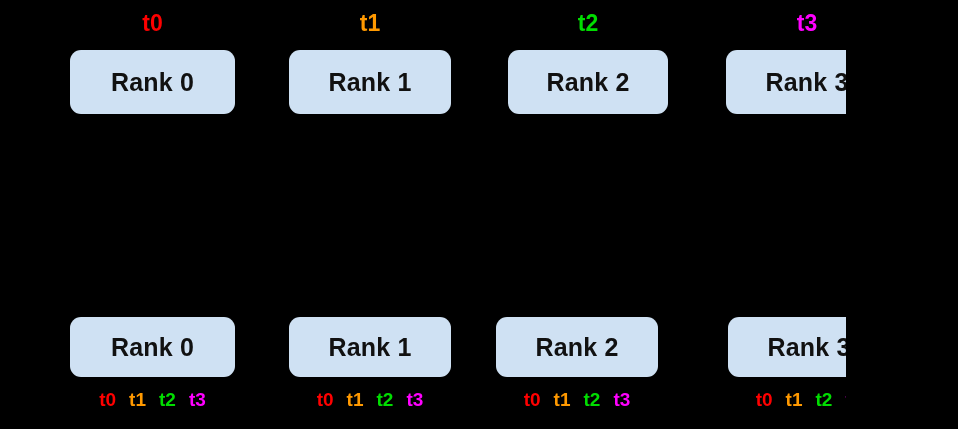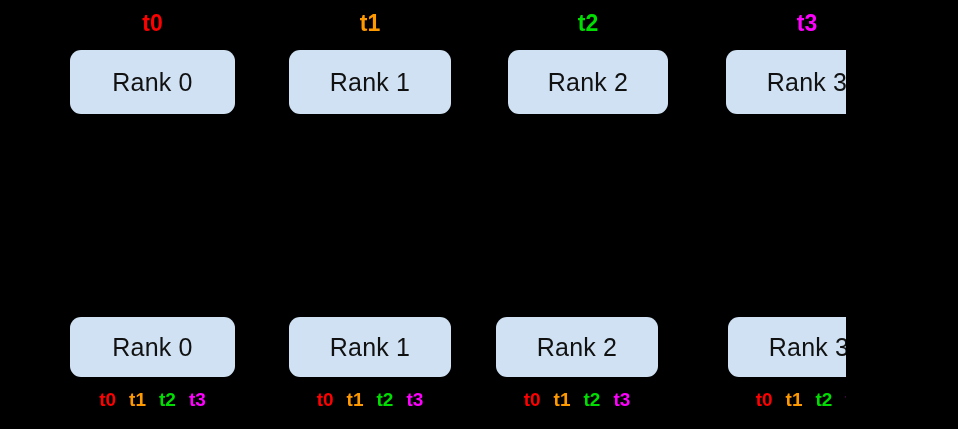--- a/index.html
+++ b/index.html
@@ -23,21 +23,21 @@
   .rank-box {
     position: absolute;
     box-sizing: border-box;
     background: #cfe1f3;
     border-radius: 11px;
     display: flex;
     align-items: center;
     justify-content: center;
     color: #111111;
     font-size: 25px;
-    font-weight: 400;
+    font-weight: 700;
     letter-spacing: 0.2px;
     line-height: 1;
     font-family: "Liberation Sans", sans-serif;
   }
 
   
   .tag-single {
     position: absolute;
     font-size: 23px;
     font-weight: 700;

